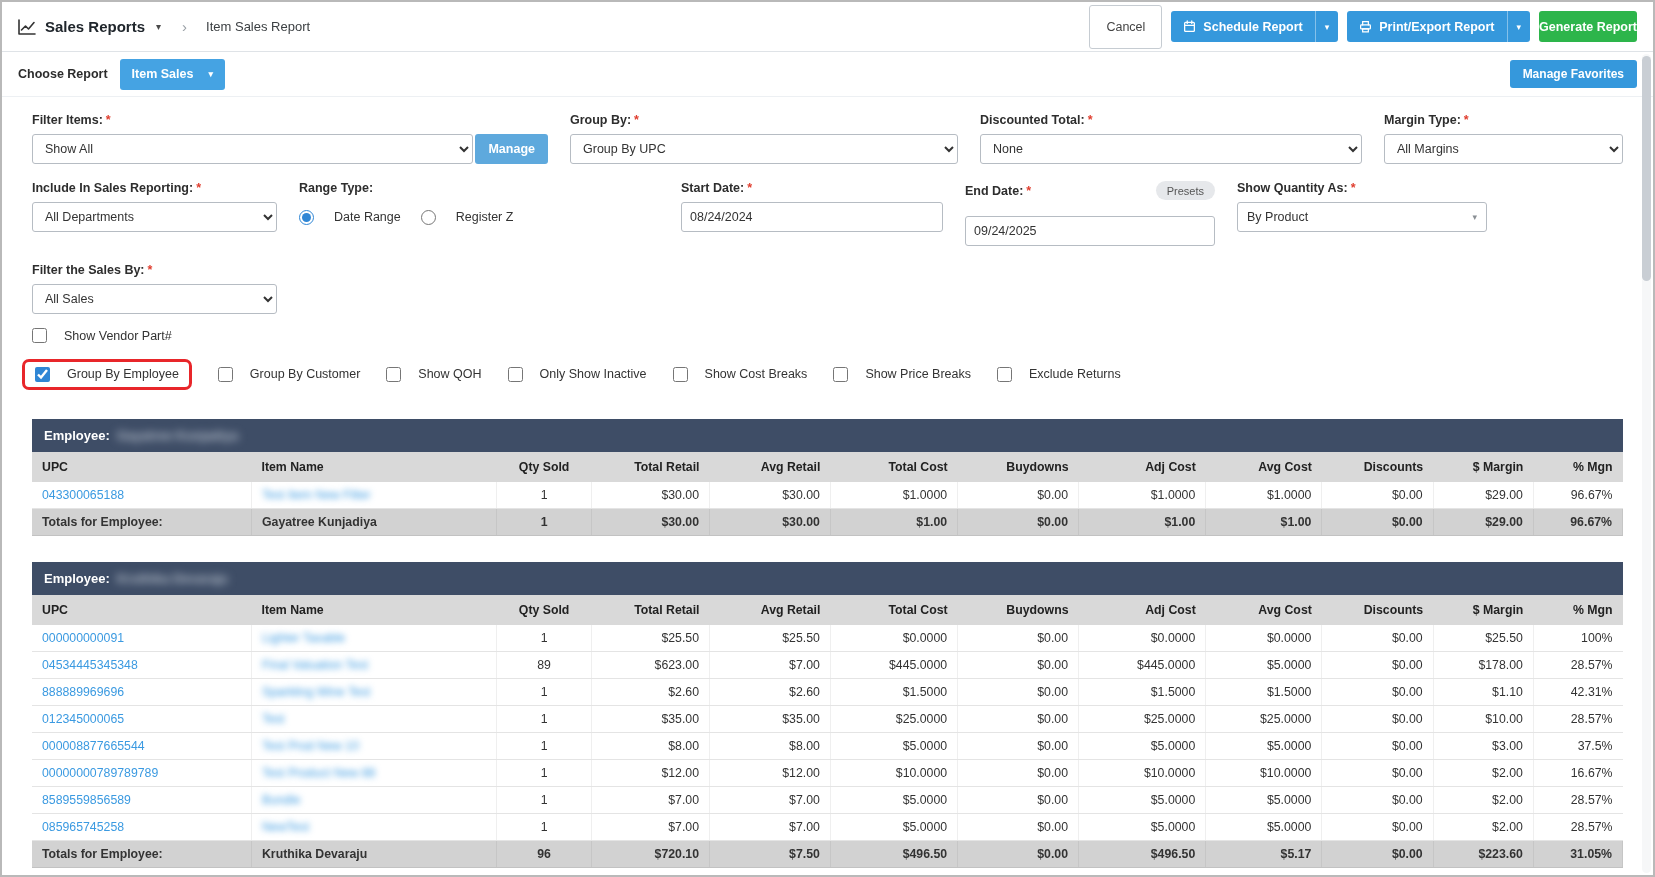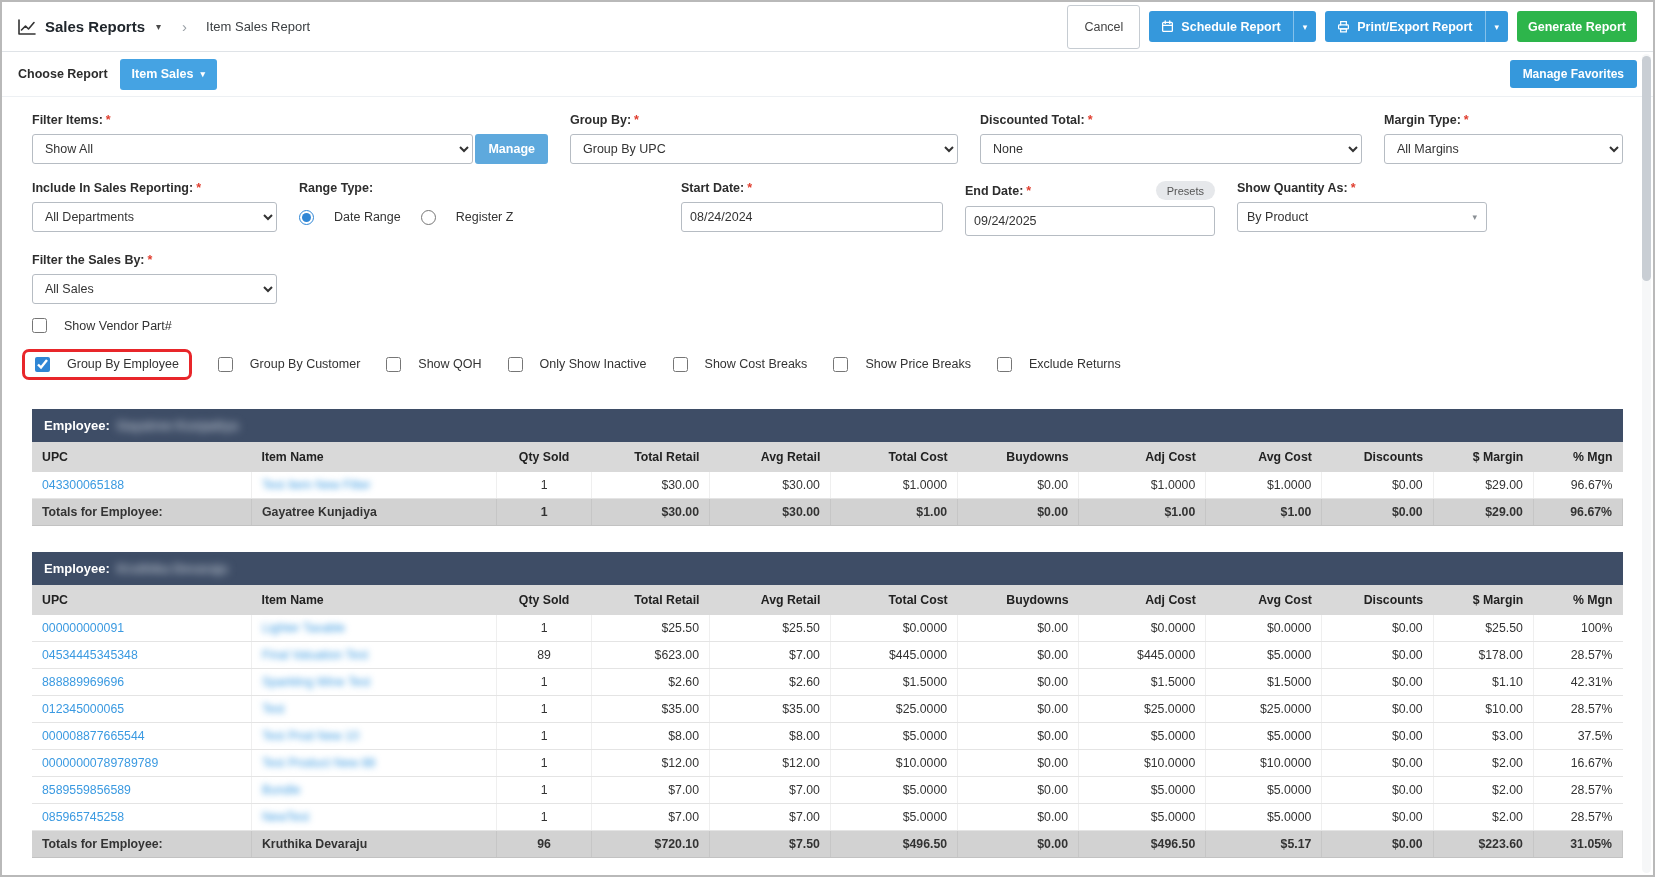--- a/index.html
+++ b/index.html
@@ -23,39 +23,39 @@
 
   .top-actions { display:flex; align-items:center; gap:9px; }
   .btn { border:none; cursor:pointer; font-family:inherit; border-radius:3px; font-size:12.5px; }
   .btn-cancel { background:#fff; border:1px solid #c6ccd2; color:#444; height:44px; padding:0 16px; }
   .split-btn {
     display:flex; align-items:stretch; height:31px; border-radius:3px; overflow:hidden;
     background:#3598dc; color:#fff;justify-content:center;
   }
   .split-main { display:flex; align-items:center; gap:7px; padding:0 12px; font-weight:700; font-size:12.5px; cursor:pointer; }
   .split-caret { display:flex; align-items:center; padding:0 9px; border-left:1px solid rgba(255,255,255,.4); font-size:9px; cursor:pointer; }
-  .btn-generate { background:#2db54b; color:#fff; height:31px; padding:0 11px; font-weight:700; font-size:12.5px; }
+  .btn-generate { background:#2db54b; color:#fff; height:31px; padding:0 0; font-weight:700; font-size:12.5px; }
 
   
   .report-row { display:flex; align-items:center; height:45px; padding:0 16px; border-bottom:1px solid #edf0f3; }
   .choose-label { font-size:12.5px; font-weight:700; margin-right:12px; color:#2c2c2c; }
-  .btn-itemsales { background:#45a3e3; color:#fff; height:31px; padding:0 12px; font-weight:700; display:flex; align-items:center; gap:7px; }
+  .btn-itemsales { background:#45a3e3; color:#fff; height:31px; padding:0 12px; font-weight:700; display:flex; align-items:center; gap:15px; }
   .btn-favorites { margin-left:auto; background:#3598dc; color:#fff; height:28px; padding:0 13px; font-weight:700; font-size:12px; }
 
   
   .filters { padding:16px 30px 4px; }
   .frow { display:flex; gap:22px; margin-bottom:17px; align-items:flex-start; }
   .field { display:flex; flex-direction:column; }
   .flabel { font-size:12.5px; font-weight:700; color:#2e2e2e; margin-bottom:7px; white-space:nowrap; }
   .req { color:#e03e2f; margin-left:3px; font-weight:700; }
   select, input.text {
     height:30px; border:1px solid #b6bcc3; border-radius:3px; background:#fff;
     font-size:12.5px; font-family:inherit; color:#333; padding:0 8px; width:100%;
   }
-  .label-row { display:flex; align-items:center; justify-content:space-between; margin-bottom:6px; }
+  .label-row { display:flex; align-items:center; justify-content:space-between; margin-bottom:16px; }
   .btn-presets { background:#e6e8eb; color:#555; height:19px; padding:0 11px; border-radius:10px; font-size:11px; }
 
   .f-filter-items { width:516px; }
   .fi-inline { display:flex; align-items:center; }
   .btn-manage { background:#5ea9dd; color:#fff; height:30px; padding:0 13px; font-weight:700; margin-left:2px; flex:0 0 auto; }
   .f-group-by { width:388px; }
   .f-discounted { width:382px; }
   .f-margin { flex:1; }
   .f-include { width:245px; }
   .f-range { width:360px; }

